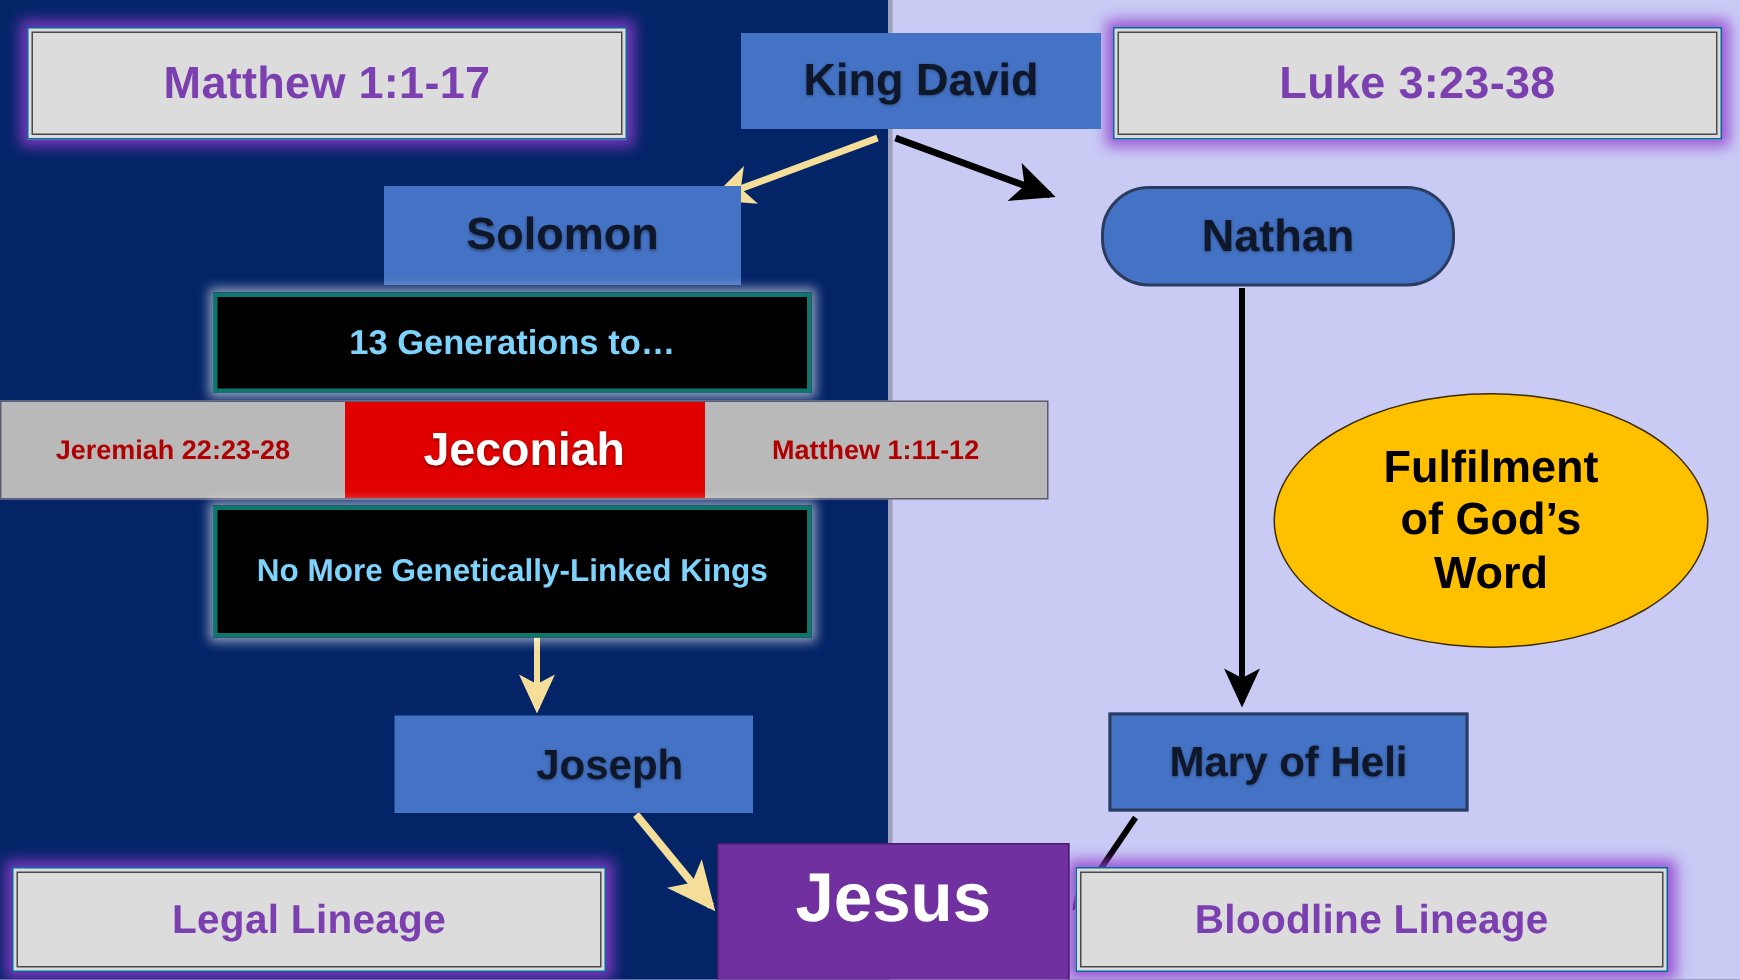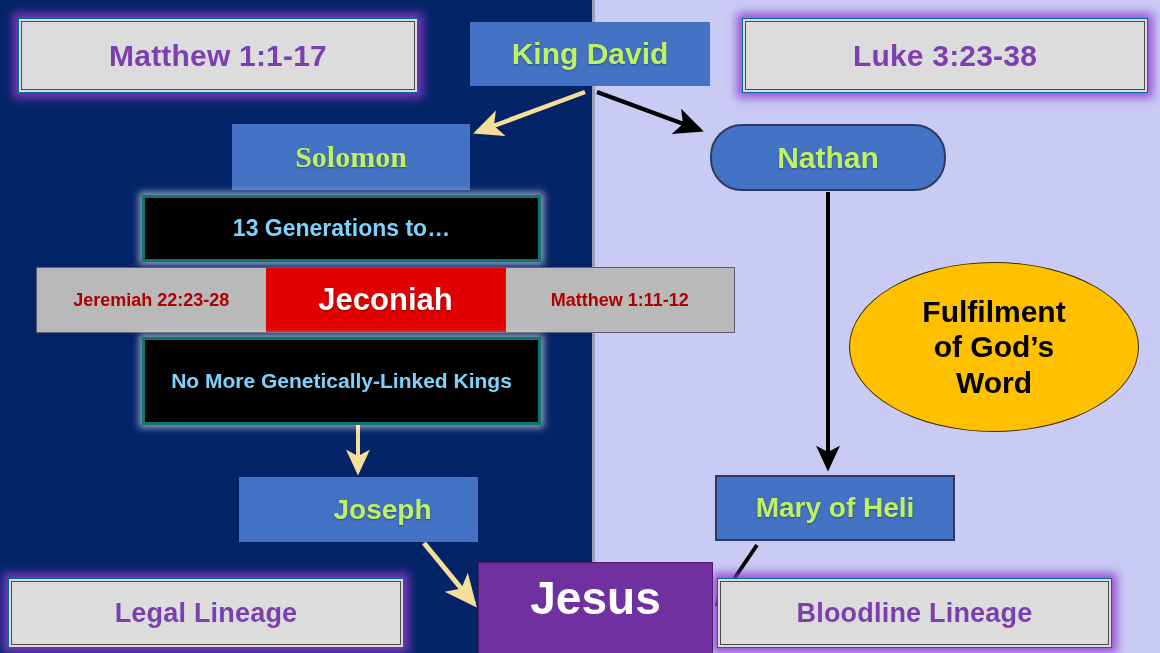--- a/index.html
+++ b/index.html
@@ -44,22 +44,23 @@
   }
   .ref-box.inner-line{
     outline:1px solid #4a4a4a;
     outline-offset:-4px;
   }
 
   
   .person{
     background:#4472c4;
     display:flex;align-items:center;justify-content:center;
-    color:#bef264;font-weight:bold;
+    color:#0f172a;font-weight:bold;
     text-shadow:0 1px 2px rgba(0,0,0,.35);
+    margin-left:24px;
   }
   .person.bordered{border:2px solid #2b3c5e;}
 
   
   .black-box{
     background:#000000;
     border:3px solid #0f766e;
     box-shadow:0 0 7px 3px rgba(255,255,255,.55);
     display:flex;align-items:center;justify-content:center;
     color:#7dd3fc;font-weight:bold;
@@ -143,33 +144,33 @@
   </div>
 
   <div class="abs ref-box inner-line" style="left:742px;top:18px;width:406px;height:75px;font-size:30px;">
     <span>Luke 3:23-38</span>
   </div>
 
   <div class="abs person" style="left:470px;top:22px;width:240px;height:64px;font-size:30px;">
     <span>King David</span>
   </div>
 
-  <div class="abs person" style="left:232px;top:124px;width:238px;height:66px;font-size:30px;font-family:Liberation Serif, serif;">
+  <div class="abs person" style="left:232px;top:124px;width:238px;height:66px;font-size:30px;">
     <span>Solomon</span>
   </div>
 
   <div class="abs person bordered" style="left:710px;top:124px;width:236px;height:67px;font-size:30px;border-radius:32px;">
     <span>Nathan</span>
   </div>
 
   <div class="abs black-box" style="left:142px;top:195px;width:399px;height:67px;font-size:23px;">
     <span>13 Generations to…</span>
   </div>
 
-  <div class="abs grey-strip" style="left:0px;top:267px;width:699px;height:66px;margin-left:36px;">
+  <div class="abs grey-strip" style="left:0px;top:267px;width:699px;height:66px;">
     <div class="grey-cell" style="font-size:18px;">
       <span>Jeremiah 22:23-28</span>
     </div>
     <div class="red-cell" style="font-size:31px;">
       <span>Jeconiah</span>
     </div>
     <div class="grey-cell" style="font-size:18px;">
       <span>Matthew 1:11-12</span>
     </div>
   </div>

